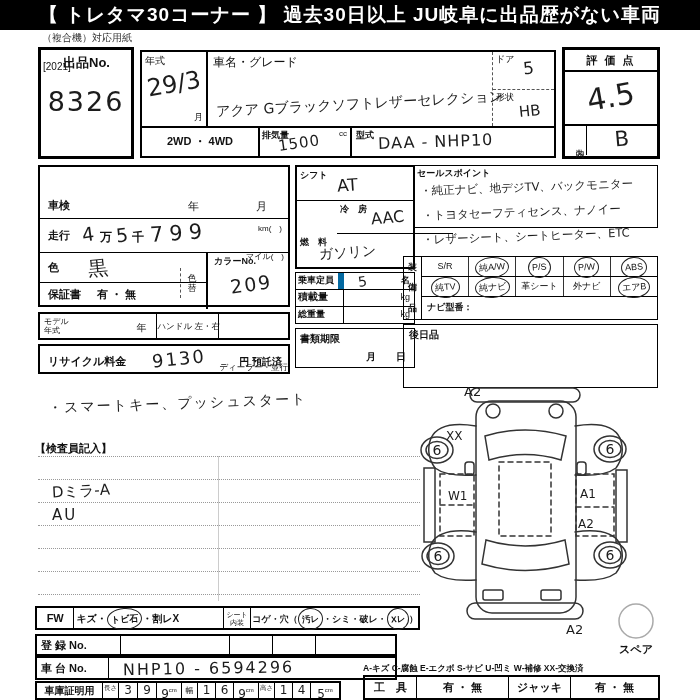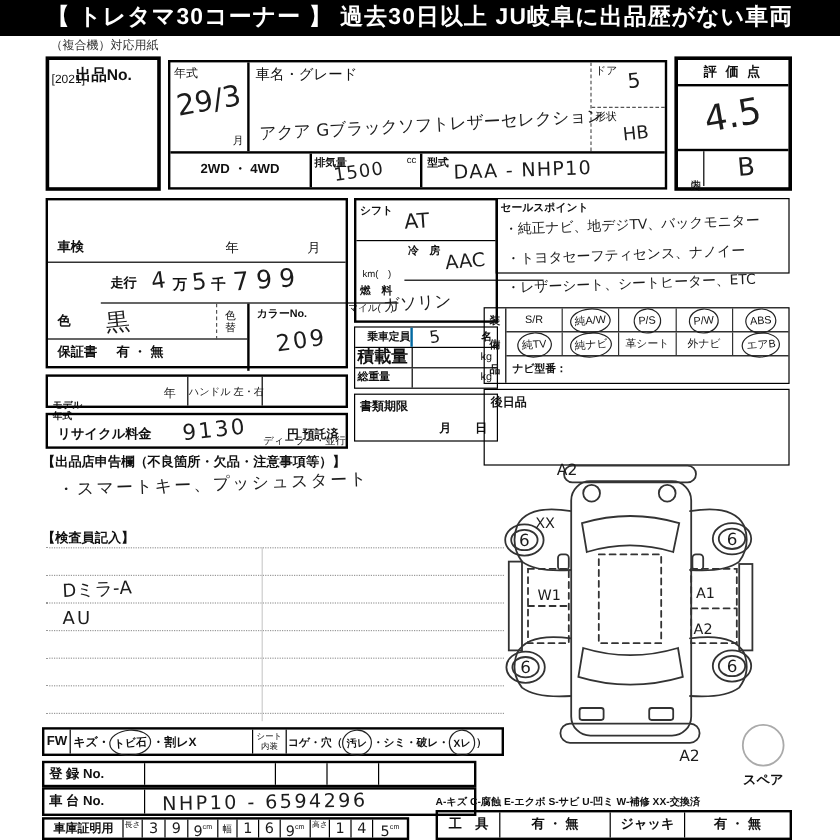--- a/index.html
+++ b/index.html
@@ -23,20 +23,21 @@
 
 <div class="abs" style="left:0;top:0;width:700px;height:700px;">
 
   <div class="abs" style="left:0;top:0;width:700px;height:30px;background:#000;color:#fff;font-size:19px;font-weight:bold;text-align:center;line-height:30px;letter-spacing:1px;white-space:nowrap;">【 トレタマ30コーナー 】 過去30日以上 JU岐阜に出品歴がない車両</div>
 
   <div class="abs" style="left:42px;top:31px;font-size:10px;color:#333;">（複合機）対応用紙</div>
 
   <div class="abs" style="left:38px;top:47px;width:96px;height:112px;border:3.5px solid #000;">
     <span class="abs" style="left:2px;top:11px;font-size:10px;">[2021]</span>
     <span class="abs b" style="left:22px;top:4px;font-size:13px;">出品No.</span>
+    <div class="abs hw" style="left:0;top:36px;width:100%;text-align:center;font-size:27px;letter-spacing:2px;">8326</div>
   </div>
 
   <div class="abs" style="left:140px;top:50px;width:416px;height:108px;border:2px solid #000;">
     <div class="abs" style="left:0;top:0;width:66px;height:74px;border-right:2px solid #000;">
       <span class="abs" style="left:3px;top:2px;font-size:10px;">年式</span>
       <span class="abs hw" style="left:5px;top:18px;font-size:24px;transform:rotate(-10deg);">29/3</span>
       <span class="abs" style="right:3px;bottom:2px;font-size:9px;">月</span>
     </div>
     <div class="abs" style="left:66px;top:0;width:346px;height:74px;">
       <span class="abs" style="left:5px;top:2px;font-size:12px;">車名・グレード</span>
@@ -71,50 +72,50 @@
       <div class="hw" style="flex:1;text-align:center;font-size:21px;line-height:27px;transform:rotate(-5deg);">B</div>
     </div>
   </div>
 
   <div class="abs" style="left:38px;top:165px;width:252px;height:142px;border:2px solid #000;">
     <div class="abs" style="left:0;top:26px;width:100%;height:26px;border-bottom:1.5px solid #000;">
       <span class="abs b" style="left:8px;top:5px;font-size:11px;">車検</span>
       <span class="abs" style="left:148px;top:6px;font-size:11px;">年</span>
       <span class="abs" style="left:216px;top:6px;font-size:11px;">月</span>
     </div>
-    <div class="abs" style="left:0;top:52px;width:100%;height:34px;border-bottom:1.5px solid #000;margin-left:44px;">
+    <div class="abs" style="left:0;top:52px;width:100%;height:34px;border-bottom:1.5px solid #000;">
       <span class="abs b" style="left:8px;top:9px;font-size:11px;">走行</span>
       <span class="abs hw" style="left:42px;top:4px;font-size:19px;transform:rotate(-8deg);">4</span>
       <span class="abs b" style="left:60px;top:10px;font-size:12px;">万</span>
       <span class="abs hw" style="left:76px;top:5px;font-size:19px;transform:rotate(-6deg);">5</span>
       <span class="abs b" style="left:92px;top:10px;font-size:12px;">千</span>
       <span class="abs hw" style="left:110px;top:2px;font-size:21px;letter-spacing:6px;transform:rotate(-4deg);">799</span>
       <span class="abs" style="right:6px;top:4px;font-size:8px;">km(　)</span>
       <span class="abs" style="right:4px;top:32px;font-size:8px;">マイル(　)</span>
     </div>
     <div class="abs" style="left:0;top:86px;width:166px;height:30px;border-bottom:1.5px solid #000;">
       <span class="abs b" style="left:8px;top:7px;font-size:11px;">色</span>
       <span class="abs hw" style="left:48px;top:2px;font-size:20px;transform:rotate(-6deg);">黒</span>
-      <div class="abs" style="right:0;top:0;width:26px;height:30px;border-left:1px dashed #555;margin-left:38px;">
+      <div class="abs" style="right:0;top:15px;width:26px;height:30px;border-left:1px dashed #555;margin-left:38px;">
         <div style="width:12px;margin:5px auto 0;font-size:9px;line-height:10px;">色替</div>
       </div>
     </div>
     <div class="abs" style="left:0;top:116px;width:166px;height:26px;display:flex;">
       <span class="b" style="padding-left:8px;font-size:11px;line-height:22px;">保証書</span>
       <span style="margin-left:16px;font-size:11px;font-weight:bold;line-height:22px;">有 ・ 無</span>
     </div>
     <div class="abs" style="left:166px;top:86px;width:86px;height:56px;border-left:2px solid #000;">
       <span class="abs b" style="left:6px;top:2px;font-size:9px;">カラーNo.</span>
       <span class="abs hw" style="left:22px;top:20px;font-size:19px;letter-spacing:2px;transform:rotate(-8deg);">209</span>
     </div>
   </div>
 
   <div class="abs" style="left:38px;top:312px;width:252px;height:28px;border:2px solid #000;display:flex;">
     <div style="width:126px;border-right:1.5px solid #000;position:relative;">
-      <div style="font-size:8px;line-height:9px;padding:19px 0 0 4px;font-weight:bold;">
+      <div style="font-size:8px;line-height:9px;padding:3px 0 0 4px;font-weight:normal;">
         <span>モデル</span><br>
         <span>年式</span>
       </div>
       <span class="abs" style="right:10px;top:7px;font-size:10px;">年</span>
     </div>
     <div style="width:62px;border-right:1.5px solid #000;font-size:8.5px;text-align:center;line-height:24px;white-space:nowrap;">ハンドル 左・右</div>
     <div style="flex:1;font-size:8.5px;text-align:center;line-height:24px;white-space:nowrap;margin-top:41px;">ディーラー・並行</div>
   </div>
 
   <div class="abs" style="left:38px;top:344px;width:252px;height:30px;border:2px solid #000;">
@@ -133,26 +134,26 @@
       <span class="abs hw" style="left:34px;top:7px;font-size:16px;transform:rotate(-5deg);">AAC</span>
     </div>
     <div class="abs" style="left:0;top:67px;width:100%;height:33px;">
       <span class="abs b" style="left:3px;top:2px;font-size:9px;">燃　料</span>
       <span class="abs hw" style="left:22px;top:10px;font-size:14px;transform:rotate(-4deg);">ガソリン</span>
     </div>
   </div>
 
   <div class="abs" style="left:295px;top:272px;width:120px;height:52px;border:1.5px solid #000;display:flex;flex-direction:column;">
     <div style="flex:1;display:flex;border-bottom:1px solid #000;">
-      <span class="b" style="width:48px;border-right:2px solid #0369a1;font-size:9px;line-height:15px;padding-left:2px;text-align:right;">乗車定員</span>
+      <span class="b" style="width:48px;border-right:6px solid #0369a1;font-size:9px;line-height:15px;padding-left:2px;">乗車定員</span>
       <span class="hw" style="flex:1;font-size:14px;line-height:14px;padding-left:14px;transform:rotate(-8deg);">5</span>
       <span style="font-size:9px;line-height:15px;padding-right:4px;font-weight:bold;">名</span>
     </div>
     <div style="flex:1;display:flex;border-bottom:1px solid #000;">
-      <span class="b" style="width:48px;border-right:1px solid #000;font-size:14px;line-height:15px;padding-left:2px;">積載量</span>
+      <span class="b" style="width:48px;border-right:1px solid #000;font-size:10px;line-height:15px;padding-left:2px;font-family:Liberation Mono, monospace;">積載量</span>
       <span style="flex:1;"></span>
       <span style="font-size:9px;line-height:15px;padding-right:4px;">kg</span>
     </div>
     <div style="flex:1;display:flex;">
       <span class="b" style="width:48px;border-right:1px solid #000;font-size:9px;line-height:15px;padding-left:2px;">総重量</span>
       <span style="flex:1;"></span>
       <span style="font-size:9px;line-height:15px;padding-right:4px;">kg</span>
     </div>
   </div>
 
@@ -190,60 +191,59 @@
         <div class="eqcell"><span class="circle">エアB</span></div>
       </div>
       <span class="abs b" style="left:5px;top:44px;font-size:9px;">ナビ型番：</span>
     </div>
   </div>
 
   <div class="abs" style="left:403px;top:324px;width:255px;height:64px;border:1.5px solid #000;">
     <span class="abs b" style="left:5px;top:3px;font-size:10px;">後日品</span>
   </div>
 
-  <div class="abs b" style="left:35px;top:377px;font-size:11px;">【出品店申告欄（不良箇所・欠品・注意事項等）】</div>
   <div class="abs hw" style="left:48px;top:395px;font-size:14px;letter-spacing:2px;transform:rotate(-2deg);">・スマートキー、プッシュスタート</div>
 
   <div class="abs b" style="left:35px;top:441px;font-size:11px;">【検査員記入】</div>
   <div class="abs" style="left:38px;top:456px;width:382px;height:150px;">
     <div class="dotline" style="top:0;"></div>
     <div class="dotline" style="top:23px;"></div>
     <div class="dotline" style="top:46px;"></div>
     <div class="dotline" style="top:69px;"></div>
     <div class="dotline" style="top:92px;"></div>
     <div class="dotline" style="top:115px;"></div>
     <div class="dotline" style="top:138px;"></div>
     <div class="abs" style="left:180px;top:0;height:145px;border-left:1px solid #ccc;"></div>
     <div class="abs hw" style="left:14px;top:26px;font-size:15px;transform:rotate(-3deg);">Dミラ-A</div>
     <div class="abs hw" style="left:14px;top:50px;font-size:15px;letter-spacing:2px;">AU</div>
   </div>
 
   <div class="abs" style="left:35px;top:606px;width:385px;height:24px;border:2px solid #000;display:flex;">
-    <div class="b" style="width:22px;border-right:1px solid #000;text-align:center;font-size:11px;line-height:20px;">FW</div>
+    <div class="b" style="width:38px;border-right:1px solid #000;text-align:center;font-size:11px;line-height:20px;">FW</div>
     <div style="width:152px;border-right:1px solid #000;font-size:10px;line-height:20px;padding-left:2px;white-space:nowrap;font-weight:bold;">
       <span>キズ・</span><span class="circle" style="font-size:9px;">トビ石</span><span>・割レX</span>
     </div>
     <div style="width:28px;border-right:1px solid #000;font-size:7px;line-height:8px;text-align:center;padding-top:3px;">
       <span>シート</span><br><span>内装</span>
     </div>
     <div style="flex:1;font-size:9px;line-height:20px;padding-left:1px;white-space:nowrap;font-weight:bold;">
       <span>コゲ・穴（</span><span class="circle" style="font-size:8.5px;">汚レ</span><span>・シミ・破レ・</span><span class="circle" style="font-size:8.5px;">Xレ</span><span>）</span>
     </div>
   </div>
 
   <div class="abs" style="left:35px;top:634px;width:362px;height:22px;border:2px solid #000;display:flex;">
     <div class="b" style="width:84px;border-right:1px solid #000;padding-left:4px;font-size:11px;line-height:18px;white-space:nowrap;">登 録 No.</div>
     <div style="width:108px;"></div>
     <div style="width:43px;border-left:1px solid #000;"></div>
     <div style="width:43px;border-left:1px solid #000;"></div>
     <div style="flex:1;border-left:1px solid #000;"></div>
   </div>
 
   <div class="abs" style="left:35px;top:656px;width:362px;height:24px;border:2px solid #000;display:flex;">
-    <div class="b" style="width:84px;border-right:1px solid #000;padding-left:4px;font-size:11px;line-height:20px;white-space:nowrap;">車 台 No.</div>
+    <div class="b" style="width:72px;border-right:1px solid #000;padding-left:4px;font-size:11px;line-height:20px;white-space:nowrap;">車 台 No.</div>
     <div class="hw" style="flex:1;font-size:16px;line-height:20px;padding-left:14px;letter-spacing:2px;transform:rotate(-1deg);white-space:nowrap;">NHP10 - 6594296</div>
   </div>
 
   <div class="abs" style="left:35px;top:681px;width:306px;height:19px;border:2px solid #000;display:flex;">
     <div class="b" style="width:66px;border-right:1px solid #000;font-size:10px;text-align:center;line-height:15px;white-space:nowrap;">車庫証明用</div>
     <div style="width:16px;border-right:1px solid #000;font-size:6.5px;line-height:7px;text-align:center;padding-top:1px;word-break:break-all;">長さ</div>
     <div class="hw" style="width:19px;border-right:1px solid #000;font-size:12px;text-align:center;line-height:15px;">3</div>
     <div class="hw" style="width:19px;border-right:1px solid #000;font-size:12px;text-align:center;line-height:15px;">9</div>
     <div style="width:25px;border-right:1px solid #000;text-align:center;line-height:15px;"><span class="hw" style="font-size:12px;">9</span><span style="font-size:6px;vertical-align:super;">cm</span></div>
     <div style="width:16px;border-right:1px solid #000;font-size:8px;text-align:center;line-height:15px;">幅</div>

